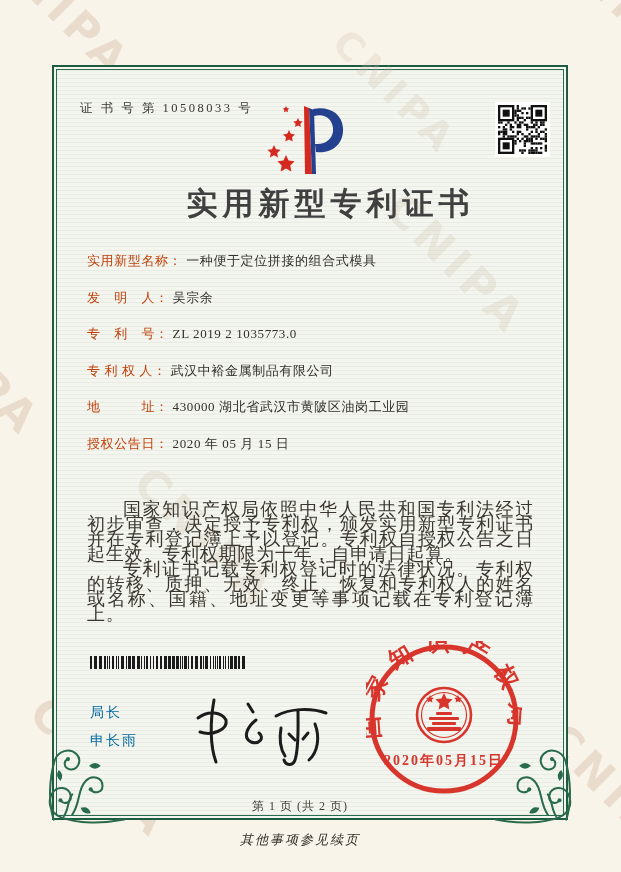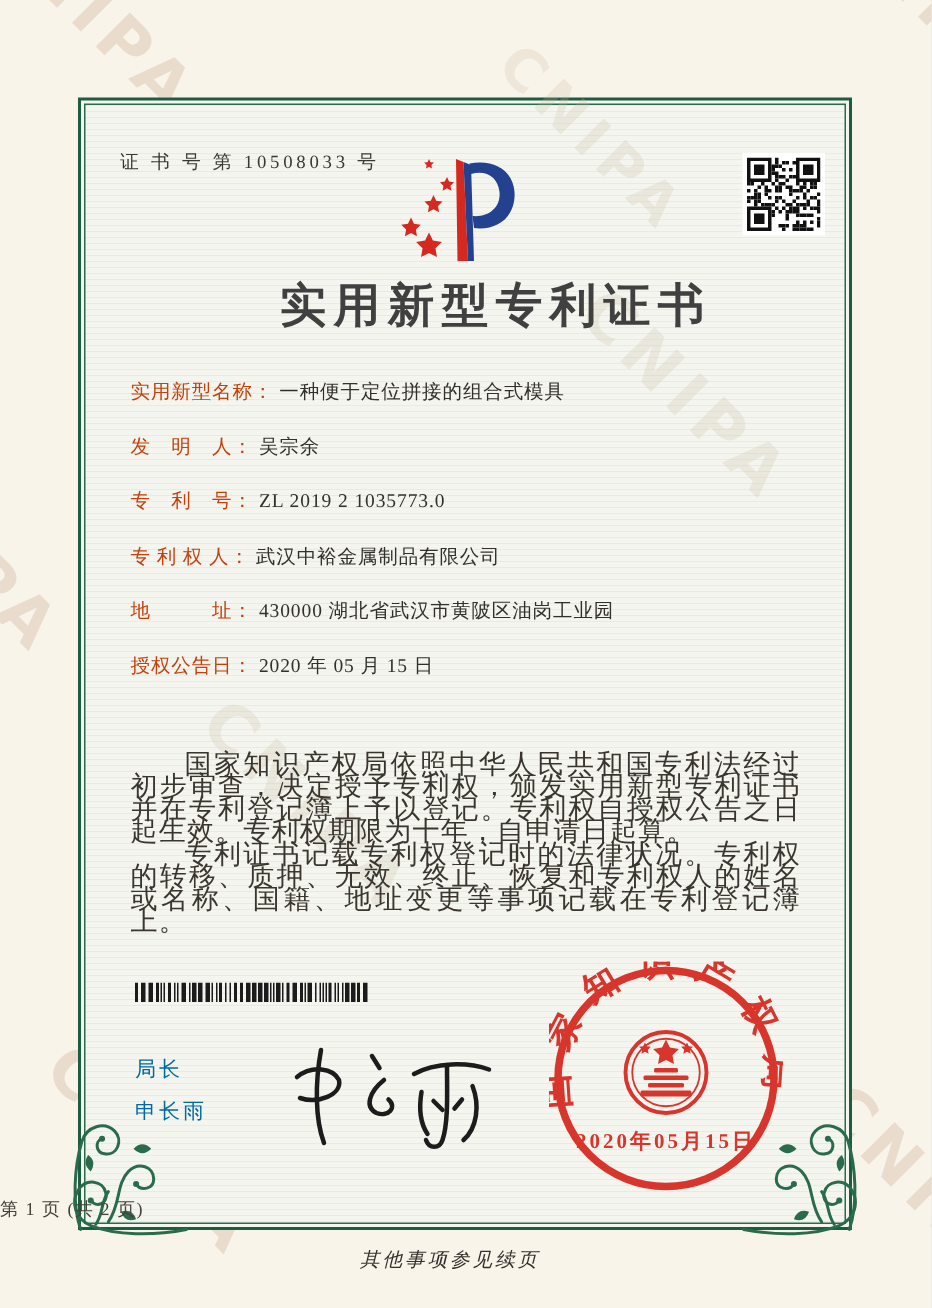--- a/index.html
+++ b/index.html
@@ -54,21 +54,21 @@
     letter-spacing:0.8px; color:#3a362f;
   }
   .notice p{ text-indent:2em; }
   .barcode{ position:absolute; left:90px; top:655px; }
   .officials{ position:absolute; left:90px; top:704px; font-size:14px;
               letter-spacing:2px; color:#0369a1; }
   .officials div{ margin-bottom:10px; }
   .signature{ position:absolute; left:186px; top:690px; }
   .seal{ position:absolute; left:366px; top:641px; opacity:0.92; }
   .page-indicator{
-    position:absolute; left:0; top:798px; width:600px; text-align:left;
+    position:absolute; left:0; top:798px; width:600px; text-align:center;
     font-size:12px; letter-spacing:1px; color:#44403a;
   }
   .continuation{
     position:absolute; left:0; top:831px; width:600px; text-align:center;
     font-size:13px; font-style:italic; letter-spacing:2px; color:#33302b;
   }
 </style>
 </head>
 <body>
 

